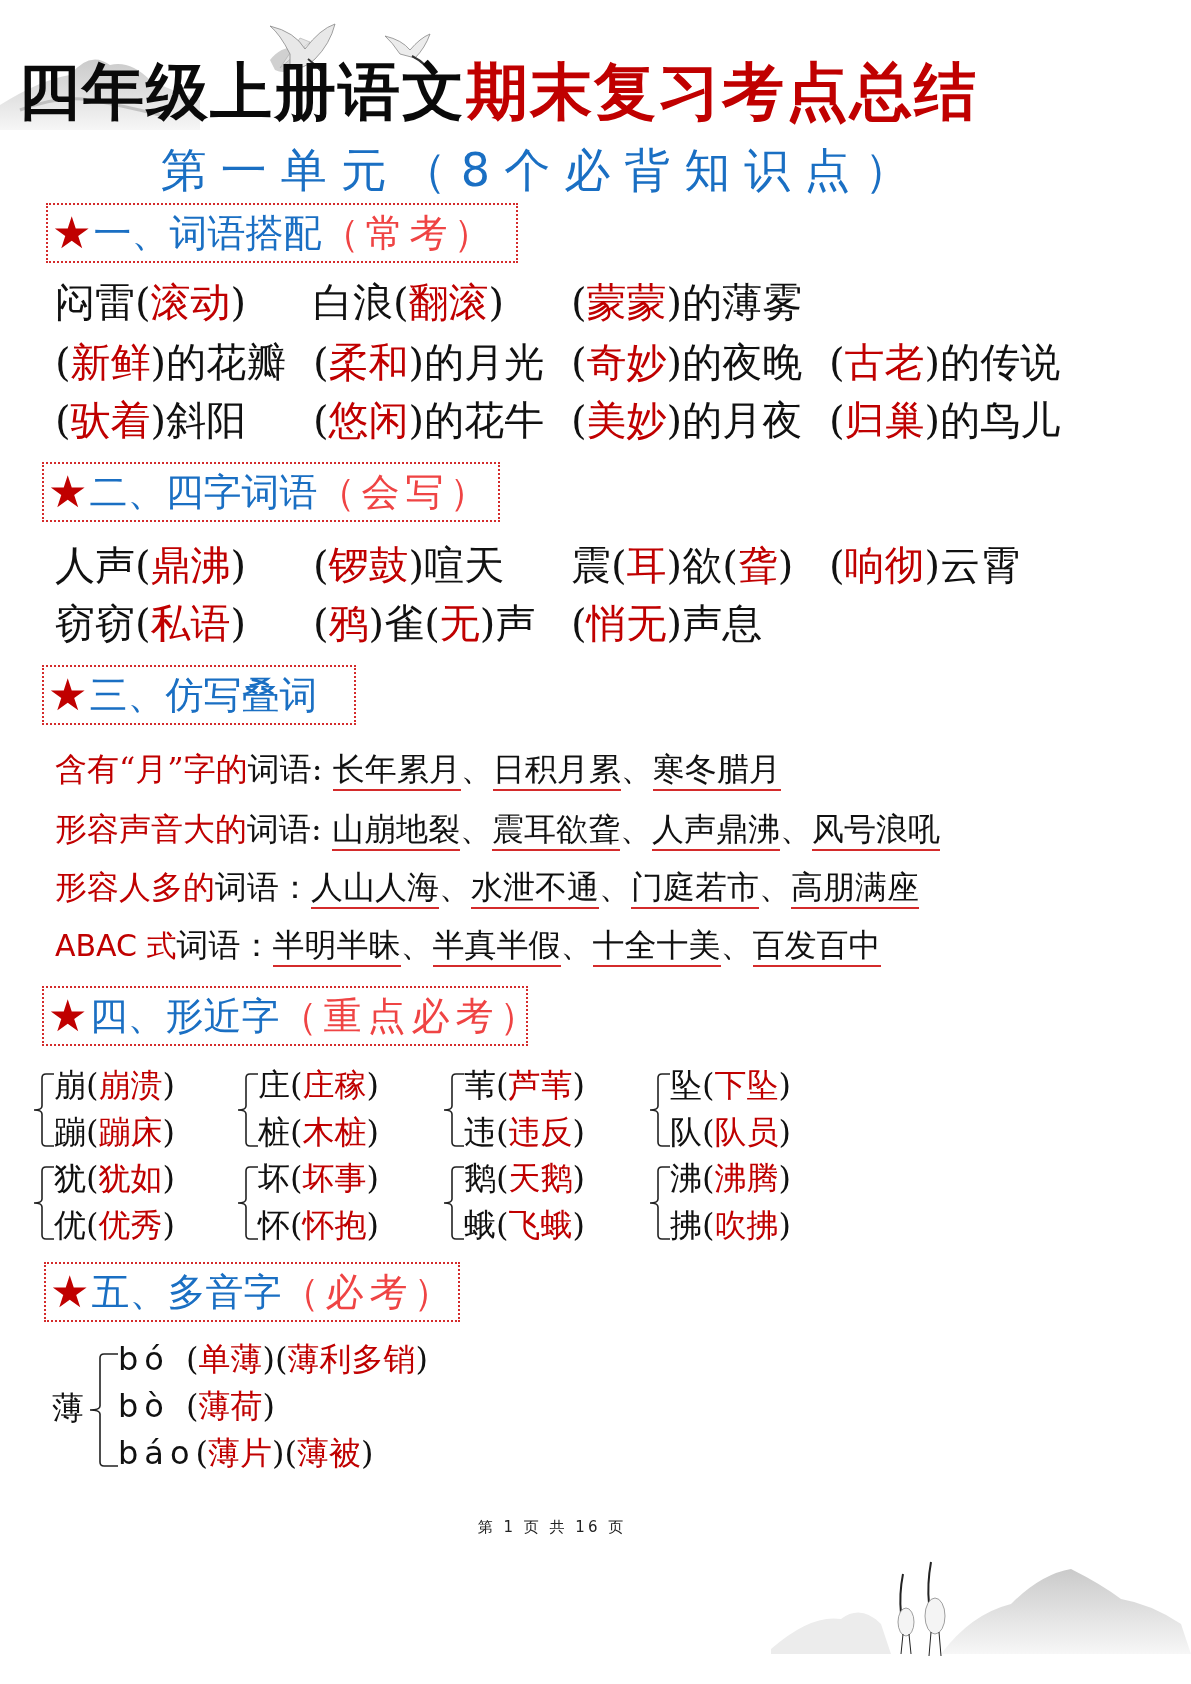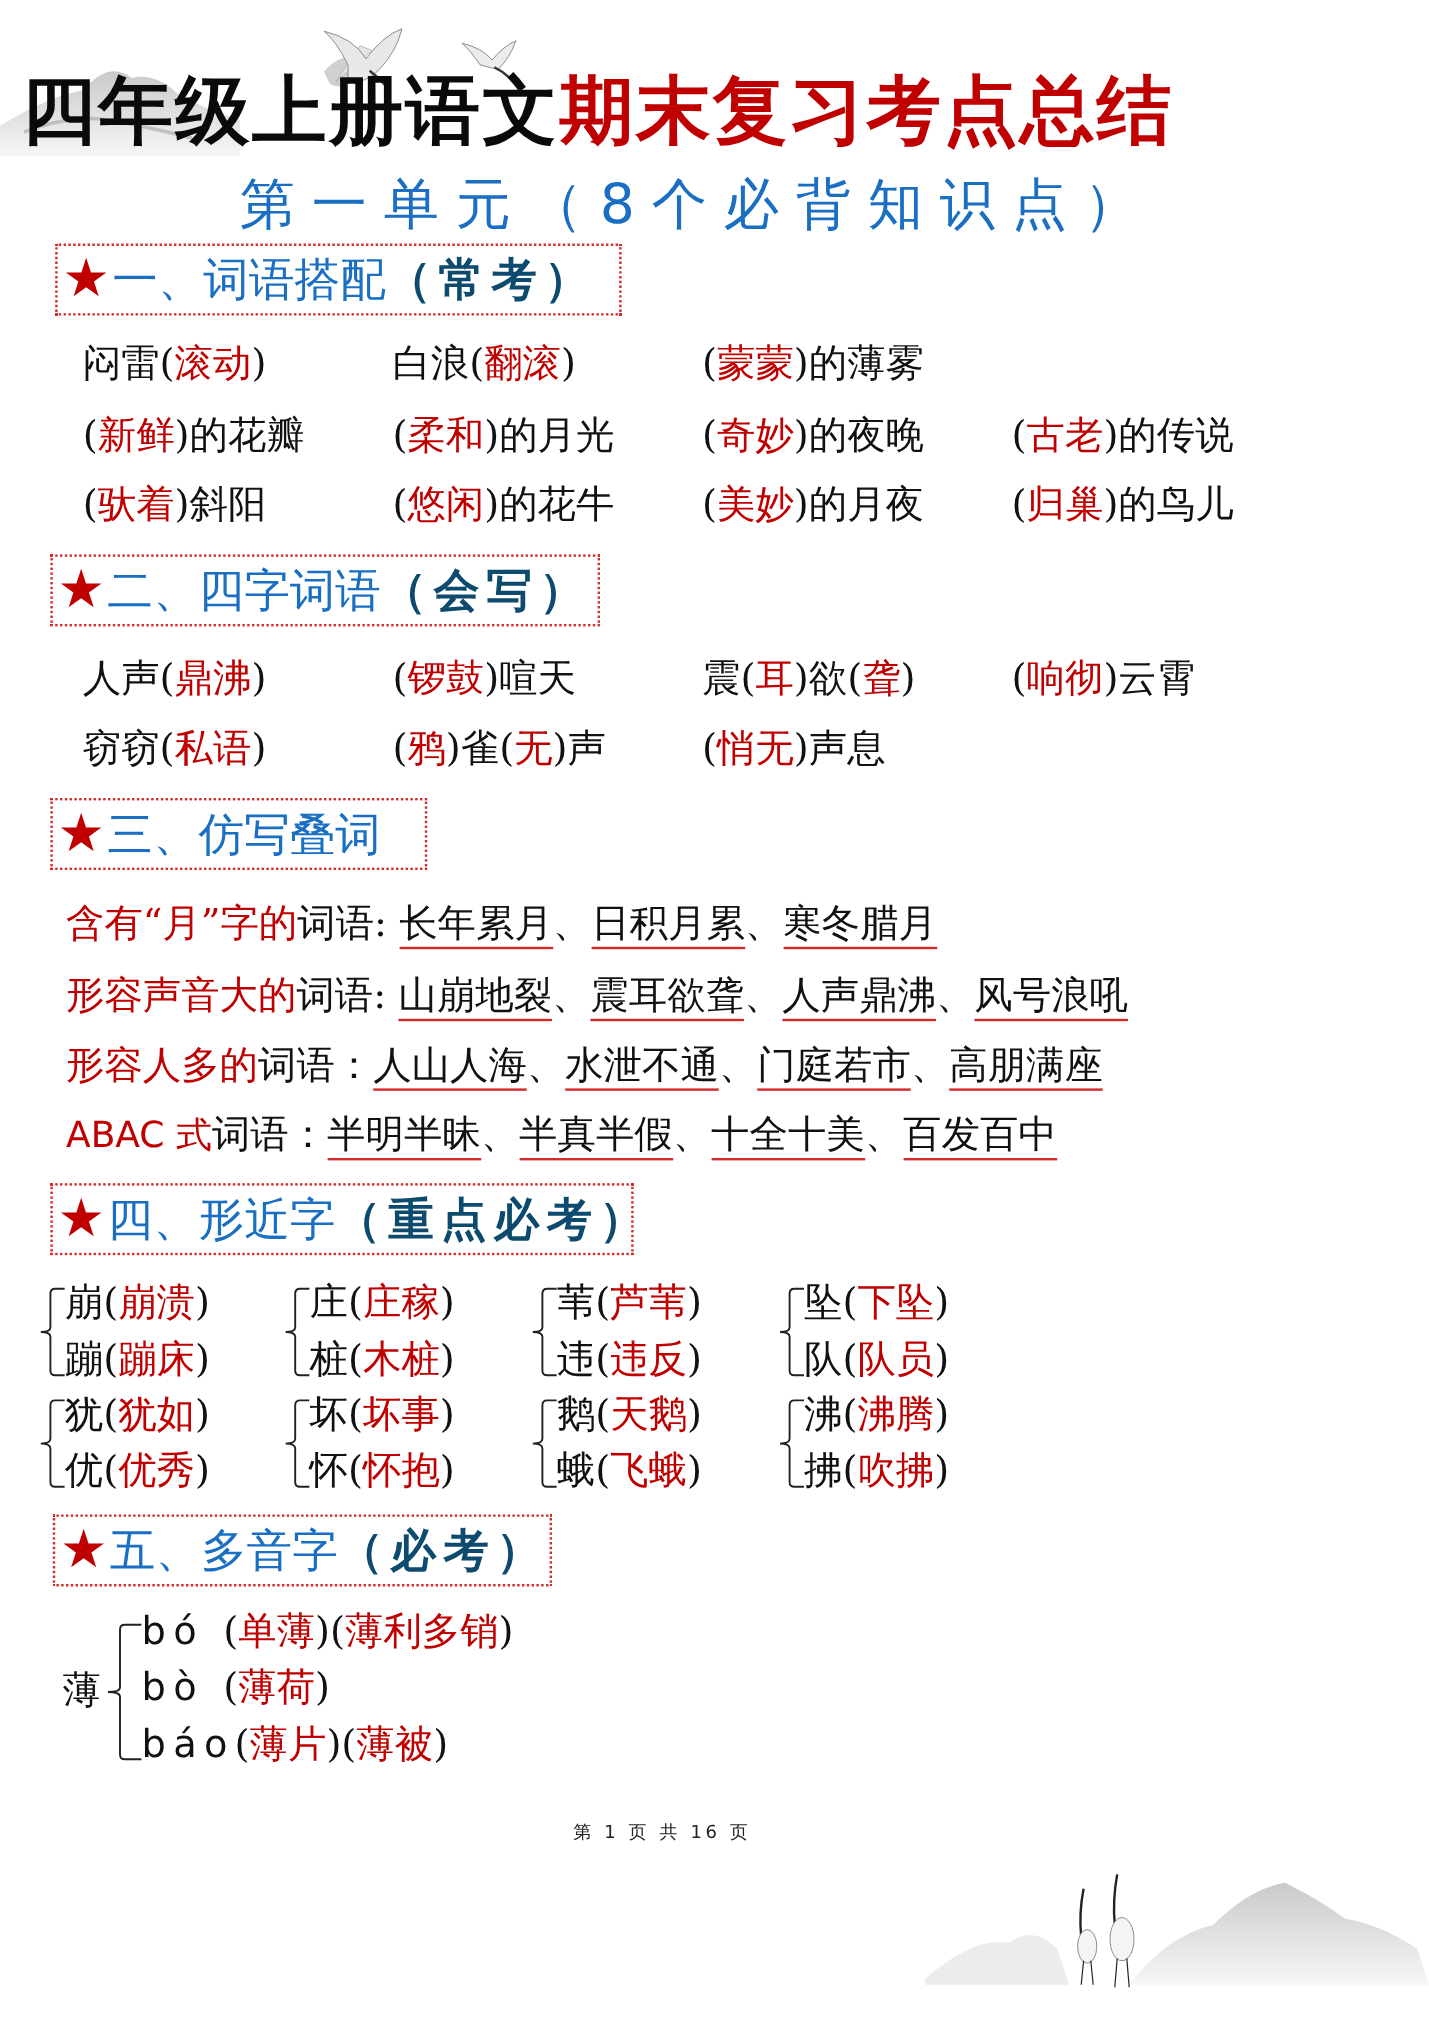--- a/index.html
+++ b/index.html
@@ -12,30 +12,30 @@
   .deco-bottom-right { right: 0; bottom: 20px; width: 420px; height: 110px; }
 
   .title { position: absolute; top: 52px; left: 0; width: 996px; text-align: center;
            font-family: "DejaVu Sans", sans-serif; font-weight: bold; font-size: 62px;
            letter-spacing: 2px; line-height: 80px; white-space: nowrap; }
   .title .black { color: #0a0a0a; }
   .title .red { color: #c00000; }
 
   .subtitle { position: absolute; top: 138px; left: 0; width: 1085px; text-align: center;
               font-family: "DejaVu Sans", sans-serif; font-size: 46px; color: #1a6fc3;
-              letter-spacing: 14px; line-height: 64px; white-space: nowrap; margin-left: 39px; }
+              letter-spacing: 14px; line-height: 64px; white-space: nowrap; }
 
   .sec-head { position: absolute; border: 2px dotted #d42b2b; height: 60px;
               display: flex; align-items: center; box-sizing: border-box; padding-left: 4px;
               font-family: "DejaVu Sans", sans-serif; font-size: 38px; white-space: nowrap; }
   .sec-head .star { color: #c00000; font-size: 44px; margin-right: 2px; line-height: 1; }
   .sec-head .blue { color: #1a6fc3; }
-  .sec-head .red { color: #0c4a6e; letter-spacing: 6px; font-weight: bold; }
-
-  .grid-row { position: absolute; left: 69px; display: flex; font-size: 32px; line-height: 44px; }
+  .sec-head .red { color: #ef4444; letter-spacing: 6px; }
+
+  .grid-row { position: absolute; left: 55px; display: flex; font-size: 40px; line-height: 44px; }
   .grid-row .cell { width: 258px; white-space: nowrap; }
   .r { color: #c00000; }
   .k { color: #111; }
 
   .phrase-row { position: absolute; left: 55px; font-size: 32px; line-height: 46px; white-space: nowrap; }
   .phrase-row .lead { color: #c00000; }
   .phrase-row .label { color: #111; }
   .phrase-row .u { border-bottom: 2px solid #d42b2b; padding-bottom: 1px; color: #111; margin-top: 36px; }
   .phrase-row .sep { color: #111; }
   .phrase-row .abac { font-family: "DejaVu Sans", sans-serif; font-size: 30px; }

